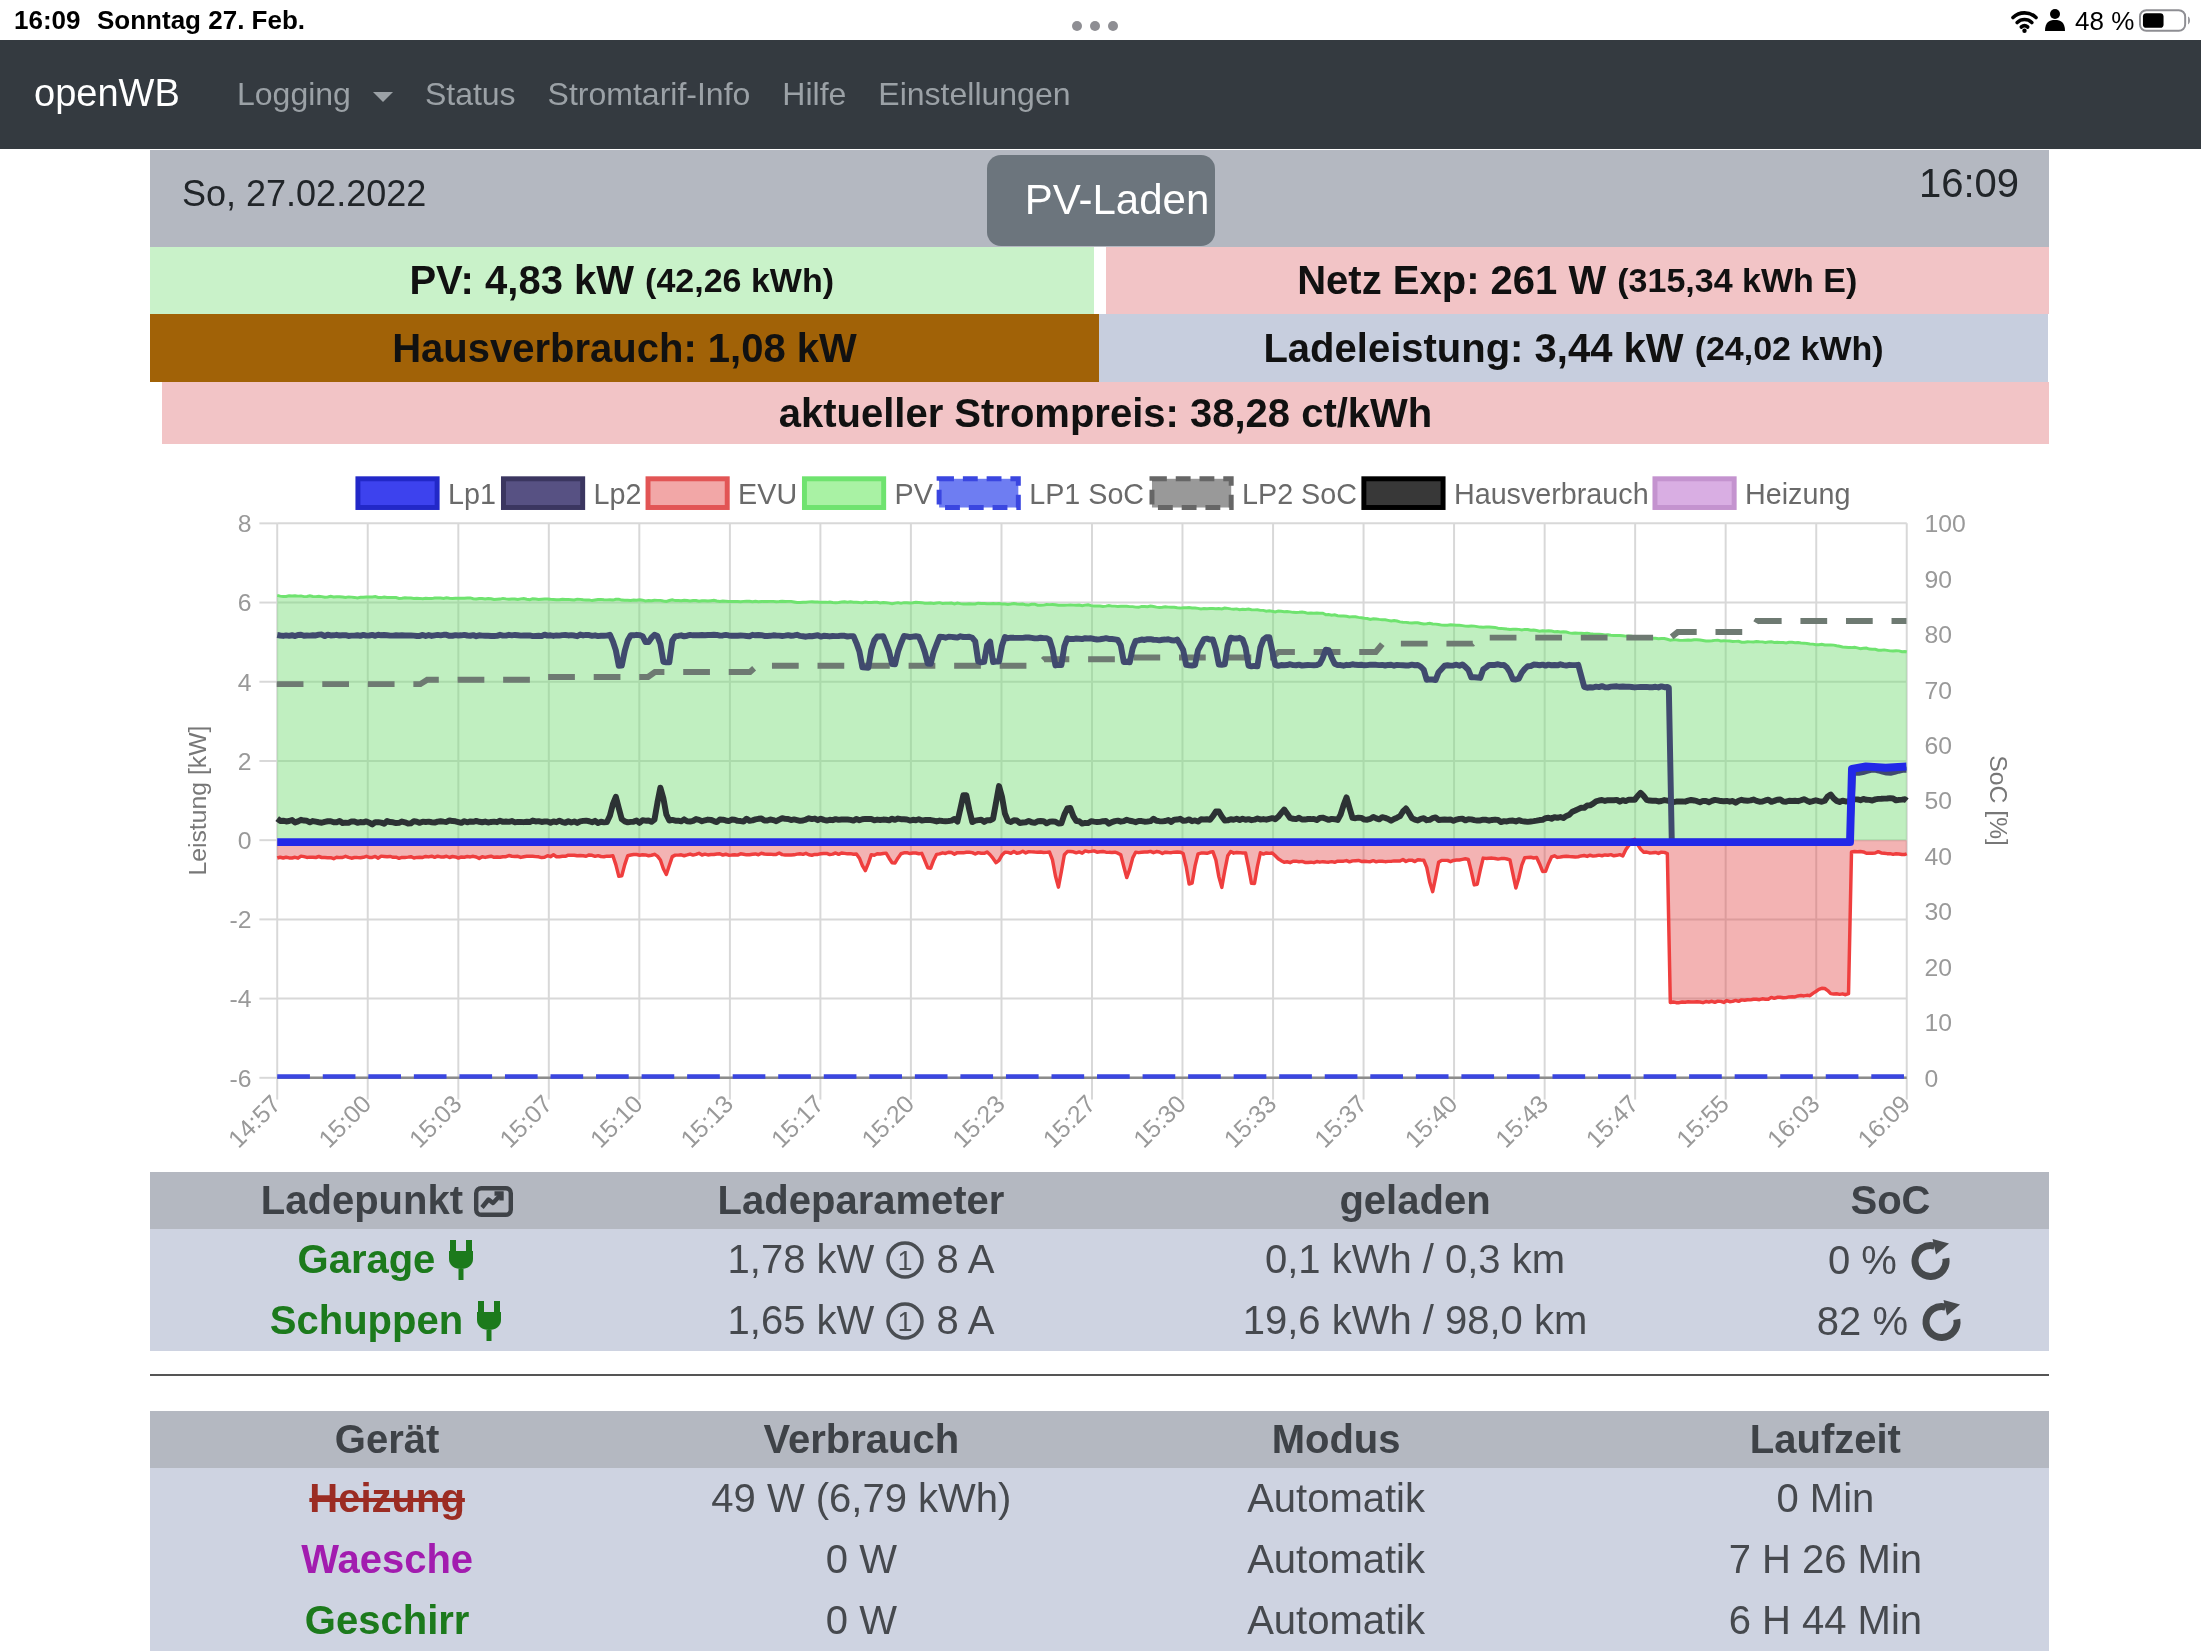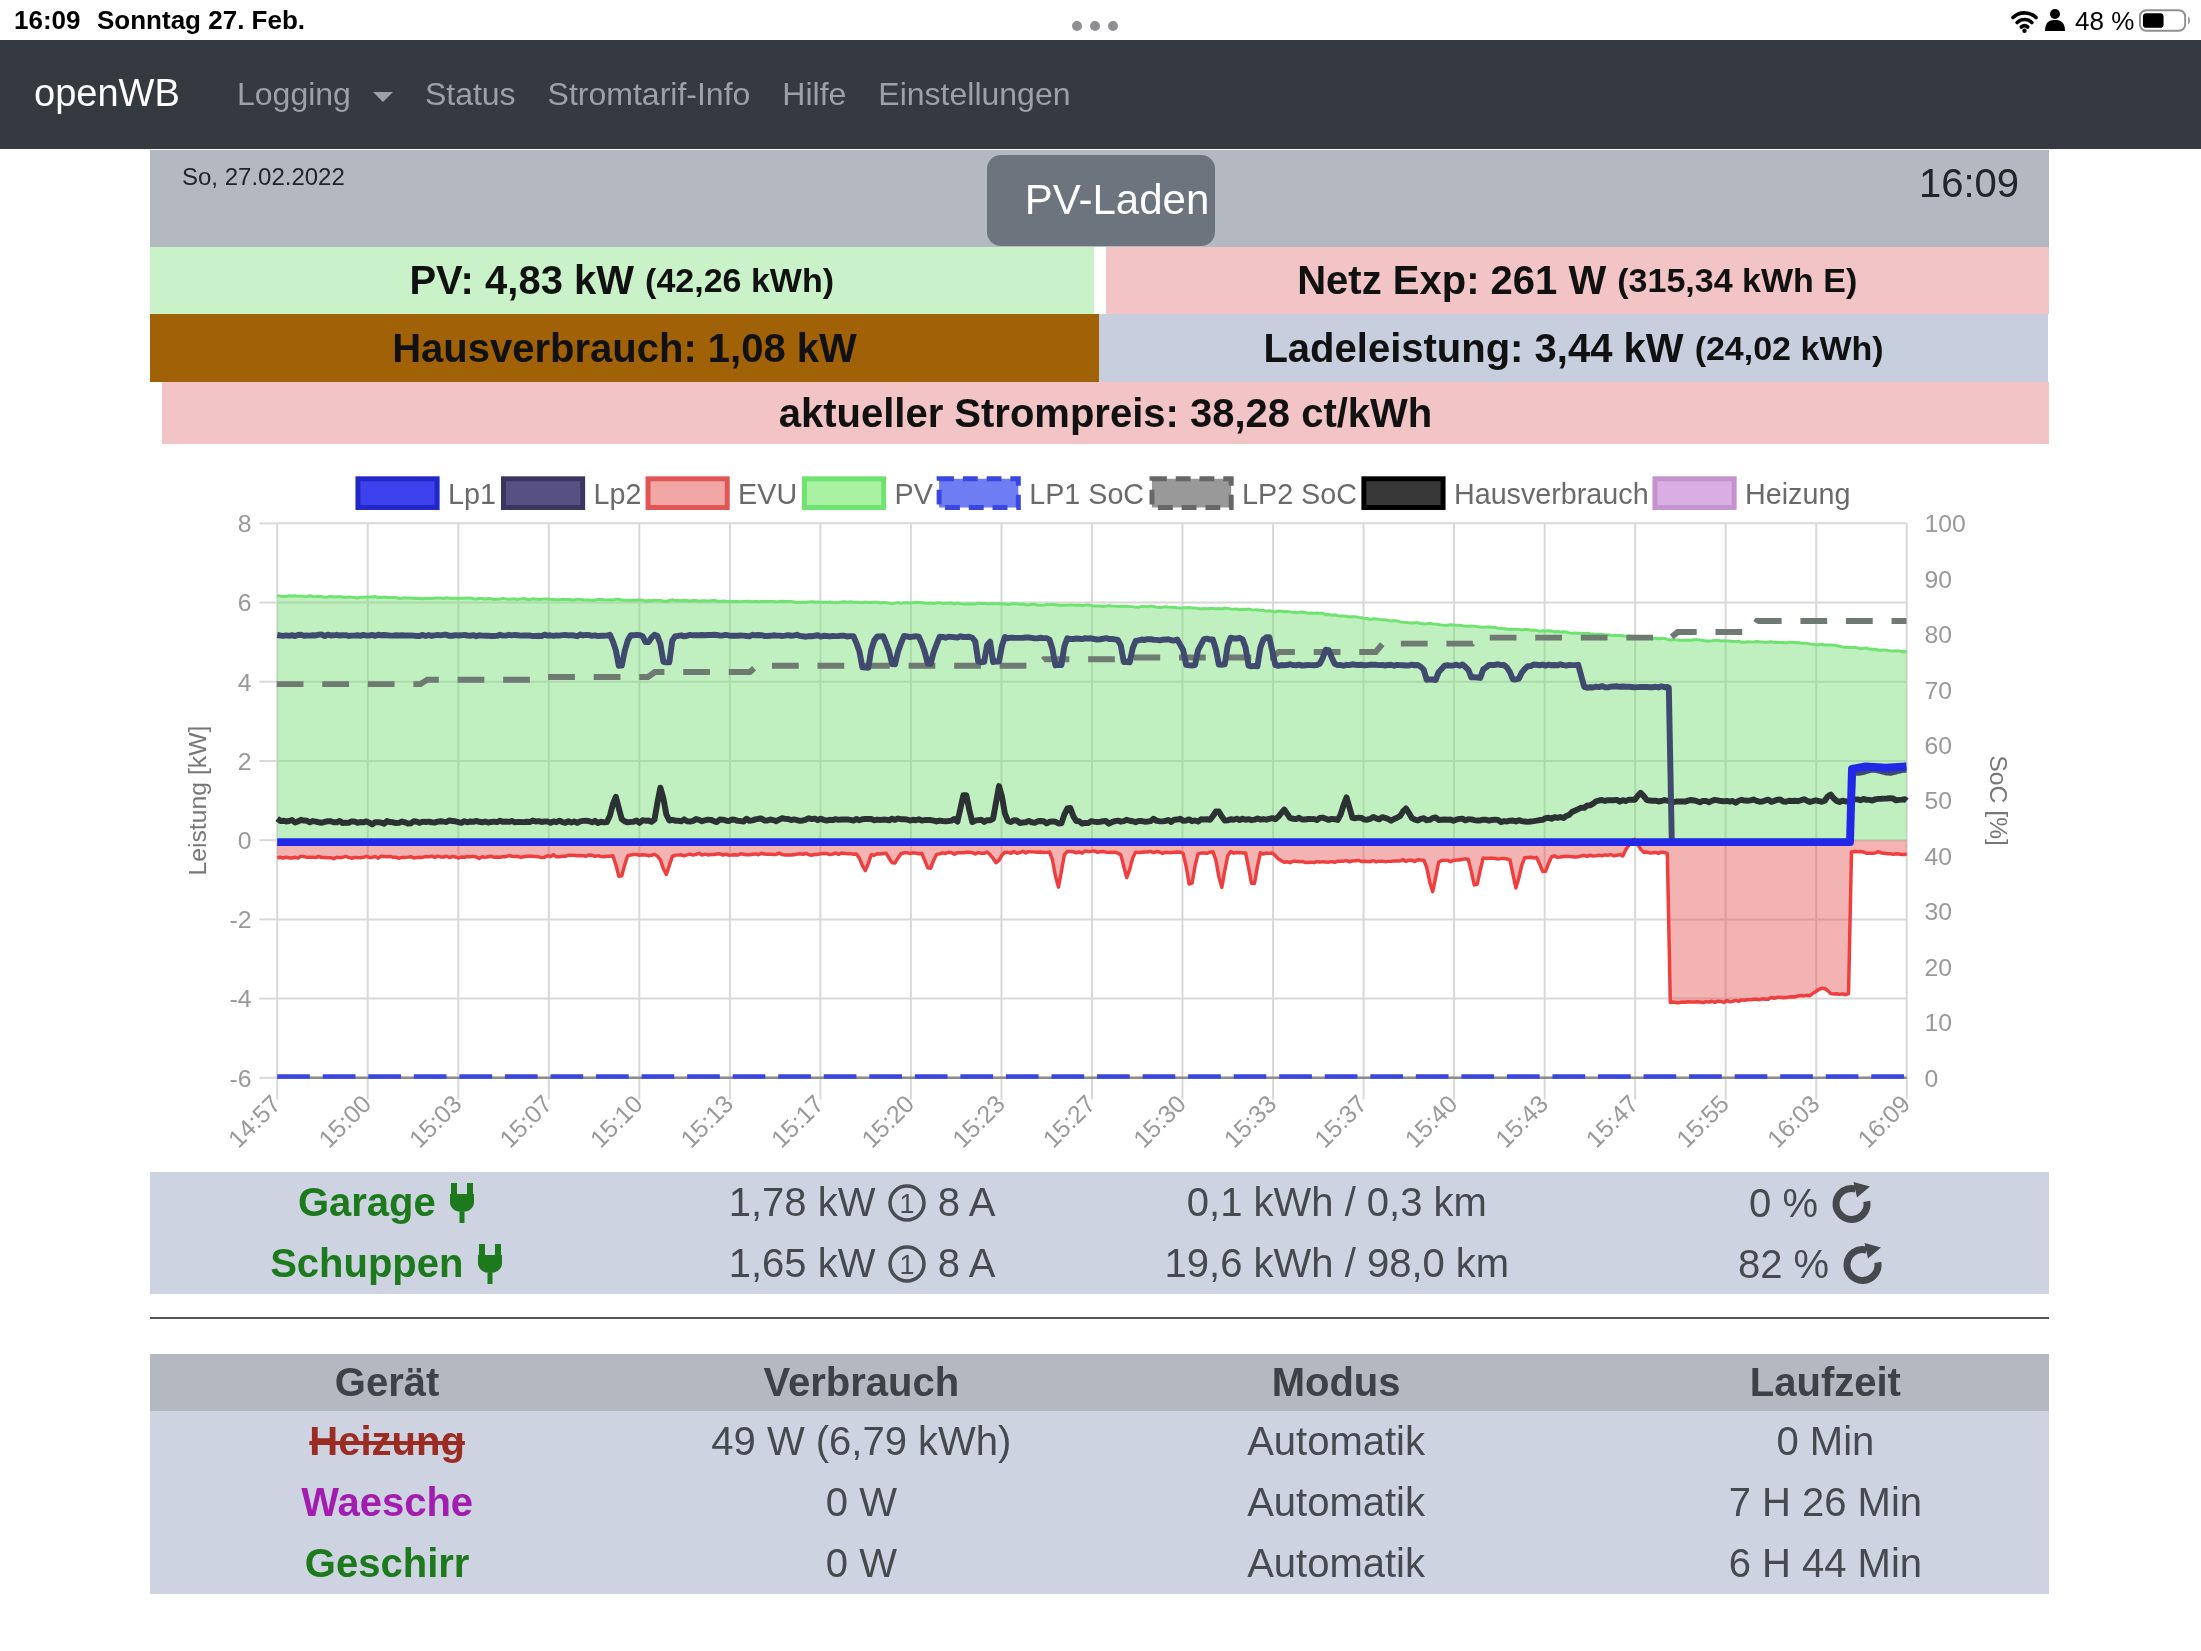--- a/index.html
+++ b/index.html
@@ -9,21 +9,21 @@
 .sb-pct { position:absolute; left:2075px; top:6px; font-size:26px; font-weight:normal; }
 .dots { position:absolute; left:1072px; top:17px; }
 .dots span { display:inline-block; width:10px; height:10px; border-radius:50%; background:#8e8e93; margin-right:8px; }
 .navbar { position:absolute; left:0; top:40px; width:2202px; height:109px; background:#343a40; }
 .brand { position:absolute; left:34px; top:32px; font-size:38px; color:#fff; }
 .navlinks { position:absolute; left:221px; top:36px; font-size:32px; color:#9ba1a6; }
 .navlinks .nv { margin-right:0px; padding:0 16px; }
 .caret { display:inline-block; width:0; height:0; border-left:10px solid transparent; border-right:10px solid transparent; border-top:10px solid #9ba1a6; vertical-align:middle; margin-left:22px;}
 .content { position:absolute; left:150px; top:150px; width:1899px; }
 .datebar { position:relative; width:1899px; height:97px; background:#b4b8c1; }
-.d-date { position:absolute; left:32px; top:13px; font-size:24px; color:#212529; }
+.d-date { position:absolute; left:32px; top:23px; font-size:36px; color:#212529; }
 .d-time { position:absolute; right:30px; top:11px; font-size:40px; color:#212529; }
 .d-btn { position:absolute; left:837px; top:5px; width:228px; height:91px; background:#6c757d; border-radius:14px; color:#fff; font-size:42px; text-align:center; line-height:89px;padding-left:32px; }
 .inforow { display:flex; width:1899px; }
 .cell { height:67px; display:flex; align-items:center; justify-content:center; font-weight:bold; font-size:40px; color:#111; white-space:pre; }
 .cell small { font-size:34px; font-weight:bold; }
 .half { width:949px; }
 .full { width:1899px; }
 .bg-green { background:#c9f2c9; }
 .bg-pink { background:#f2c4c6;margin-left:12px; }
 .bg-yellow { background:#a16207; }
@@ -201,20 +201,30 @@
 <text font-size="25" fill="#999" text-anchor="end" transform="translate(1505.0,668.0) rotate(-45)">15:47</text>
 <text font-size="25" fill="#999" text-anchor="end" transform="translate(1596.4,668.0) rotate(-45)">15:55</text>
 <text font-size="25" fill="#999" text-anchor="end" transform="translate(1687.9,668.0) rotate(-45)">16:03</text>
 <text font-size="25" fill="#999" text-anchor="end" transform="translate(1779.3,668.0) rotate(-45)">16:09</text>
 <text font-size="25" fill="#777" text-anchor="middle" transform="translate(57,360) rotate(-90)">Leistung [kW]</text>
 <text font-size="25" fill="#777" text-anchor="middle" transform="translate(1858,360) rotate(90)">SoC [%]</text>
 </svg>
   </div>
   <table class="t">
    <tbody>
+        <tr class="thead">
+          <td style="width:474px">Ladepunkt <svg width="39" height="31" viewBox="0 0 39 31" style="vertical-align:-3px">
+              <rect x="2.2" y="2.2" width="34.6" height="26.6" rx="5" fill="none" stroke="#3e4247" stroke-width="4.4"></rect>
+              <path d="M8 21.5 L14.5 13.5 L19 17 L27 8.5" fill="none" stroke="#3e4247" stroke-width="4.4" stroke-linejoin="round"></path>
+              <path d="M20.5 7.5 L27.5 7.5 L27.5 14.5" fill="none" stroke="#3e4247" stroke-width="4.4"></path>
+            </svg></td>
+       <td style="width:474px">Ladeparameter</td>
+          <td style="width:634px">geladen</td>
+          <td style="width:317px">SoC</td>
+        </tr>
    <tr class="trow">
           <td><span class="g">Garage </span><svg width="30" height="42" viewBox="0 0 30 42" style="vertical-align:-8px">
               <path d="M7 1 L7 12 M23 1 L23 12" stroke="#1c7a1c" stroke-width="6"></path>
               <path d="M3 12 L27 12 L27 20 C27 26 22 30 15 30 C8 30 3 26 3 20 Z" fill="#1c7a1c"></path>
               <path d="M15 30 L15 41" stroke="#1c7a1c" stroke-width="5"></path>
             </svg></td>
        <td>1,78 kW <svg width="40" height="40" viewBox="0 0 40 40" style="vertical-align:-7px">
               <circle cx="20" cy="20" r="17" fill="none" stroke="#494d52" stroke-width="3.5"></circle>
               <text x="20" y="30" text-anchor="middle" font-size="27" fill="#494d52">1</text>
             </svg> 8 A</td>

